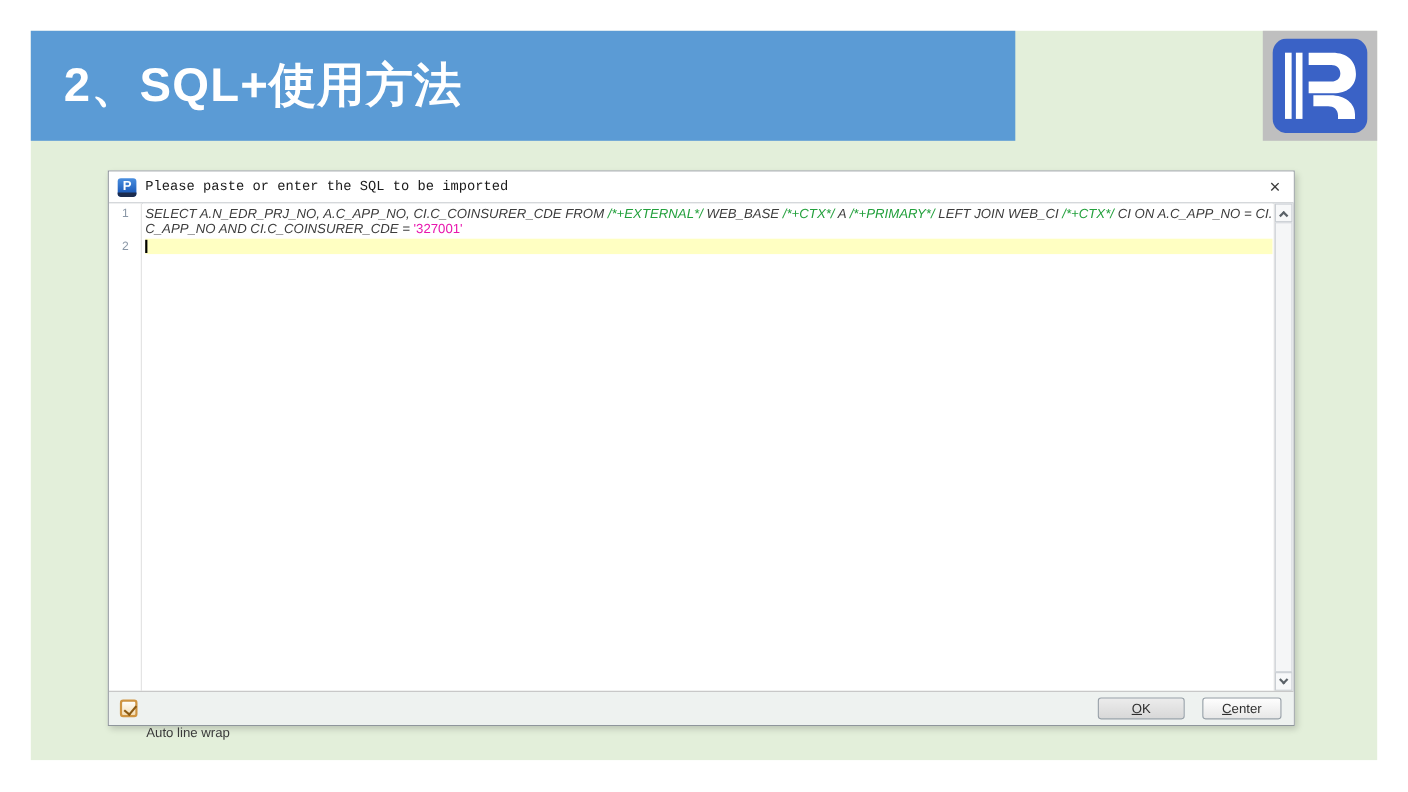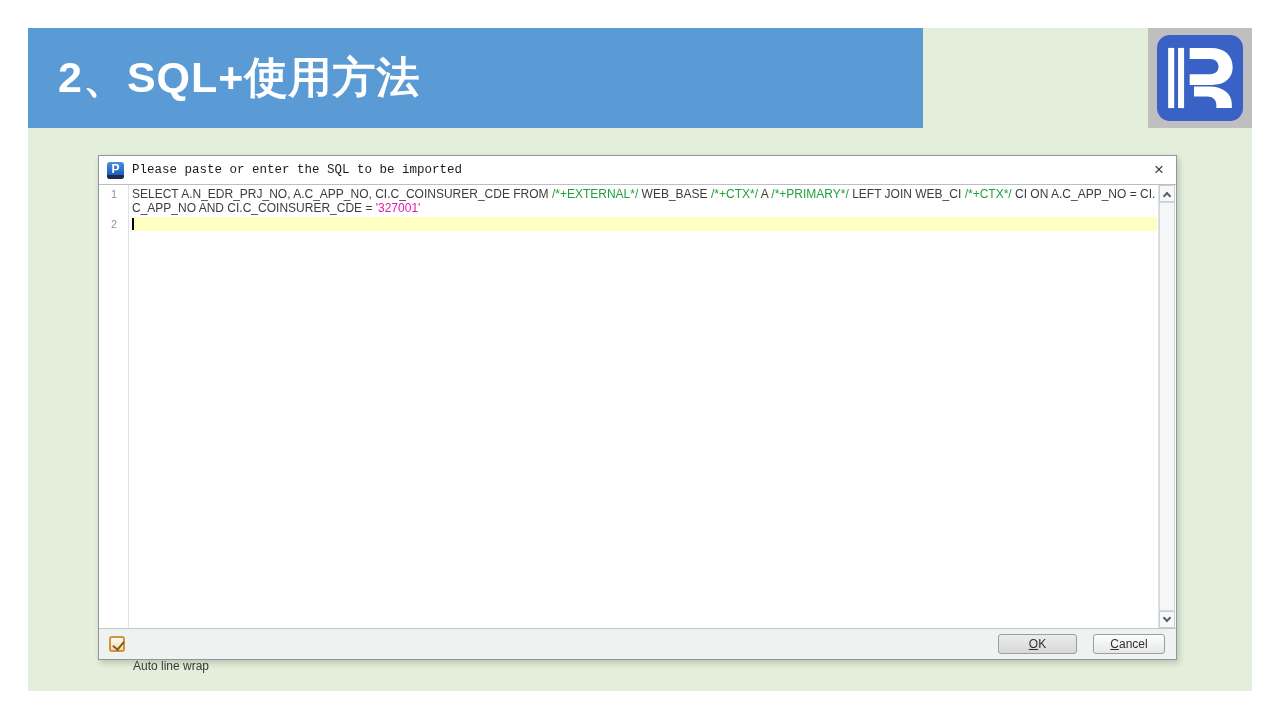--- a/index.html
+++ b/index.html
@@ -28,22 +28,22 @@
   .close-x{margin-left:auto;margin-right:6px;width:22px;height:22px;display:flex;align-items:center;justify-content:center;
     font-size:17px;color:#3c3c3c;cursor:pointer;}
 
   
   .gutter{position:absolute;left:0;top:29px;bottom:31px;width:30px;background:#ffffff;border-right:1px solid #e2e2e2;}
   .ln{position:absolute;width:30px;text-align:center;font-size:11px;color:#8a97a6;line-height:14px;}
   .ln1{top:2px;}
   .ln2{top:32px;}
   .content{position:absolute;left:31px;top:29px;right:19px;bottom:31px;padding:2px 0 0 2px;overflow:hidden;background:#fff;}
   .sql-line{font-size:12px;line-height:14px;word-break:break-all;white-space:normal;}
-  .tok-code{color:var(--code-gray,#3C3C3C);}
-  .tok-comment{color:var(--comment-green,#22A03C);}
+  .tok-code{color:var(--code-gray,#3C3C3C);font-style:italic;}
+  .tok-comment{color:var(--comment-green,#22A03C);font-style:italic;}
   .tok-string{color:var(--string-magenta,#E816AE);text-align:center;}
   .current-line{margin-top:2px;height:14px;background:var(--current-line-yellow,#FFFFC2);position:relative;}
   .caret{position:absolute;left:0;top:1px;width:2px;height:12px;background:#000;}
 
   
   .sbar{position:absolute;top:29px;right:1px;bottom:31px;width:17px;background:#f1f2f3;border-left:1px solid #dfdfdf;}
   .sb-btn{position:absolute;left:0;right:0;height:17px;background:#f7f8f9;border:1px solid #c9ced3;
     display:flex;align-items:center;justify-content:center;cursor:pointer;}
   .sb-btn.up{top:0;}
   .sb-btn.down{bottom:0;}
@@ -119,18 +119,18 @@
 
     <div class="dlg-footer">
       <div class="cbx checked"></div>
       <div class="cbx-label">Auto line wrap</div>
       <div class="btn ok">
         <span class="mn">O</span>
           <span>K</span>
       </div>
       <div class="btn cancel">
         <span class="mn">C</span>
-          <span>ancel</span>
+          <span>enter</span>
       </div>
     </div>
 
   </div>
 </div>
 
 </body></html>

